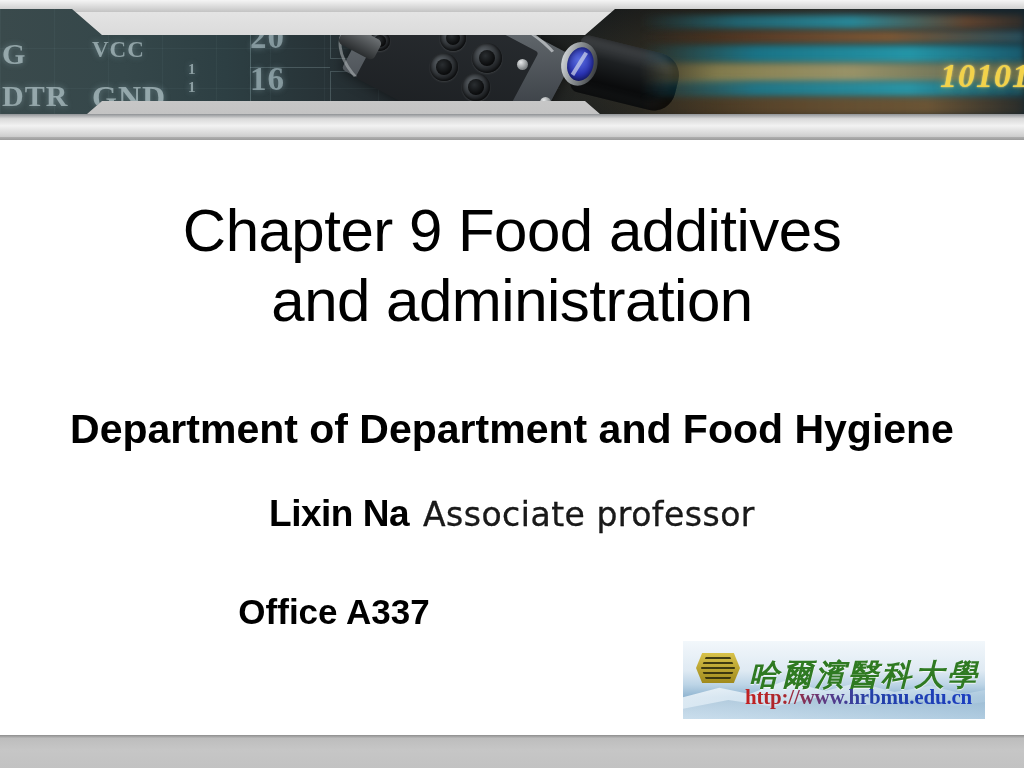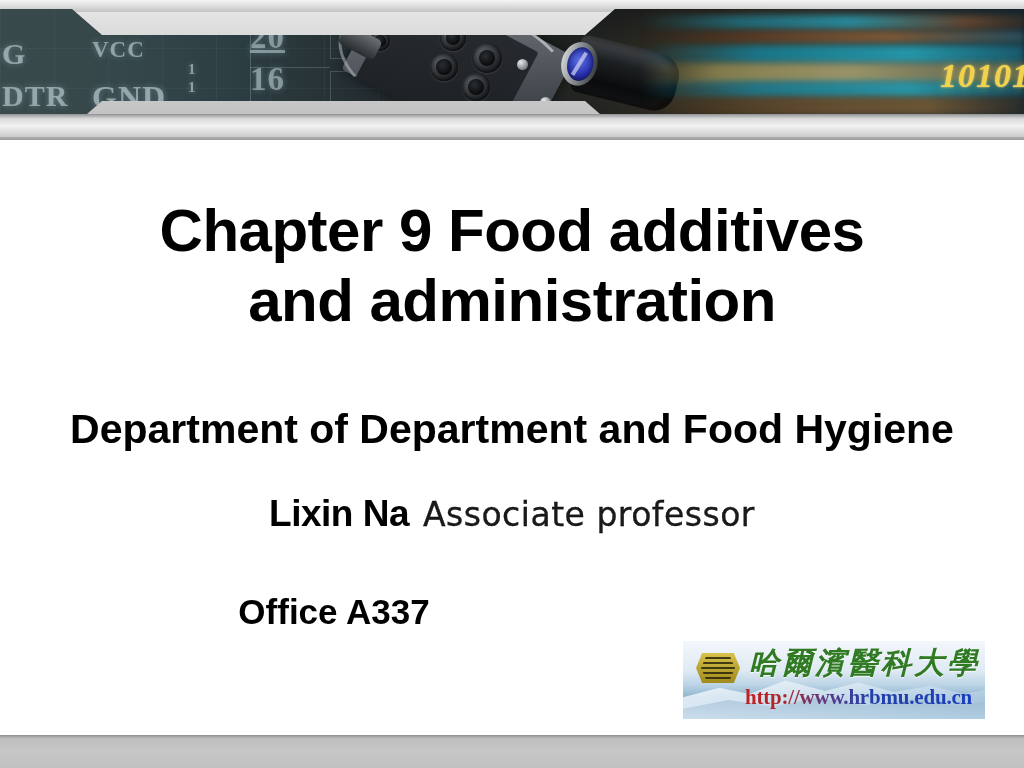--- a/index.html
+++ b/index.html
@@ -96,21 +96,21 @@
     color: rgba(208,226,230,0.55);
     font-family: "Liberation Serif", serif;
     font-weight: bold;
     letter-spacing: 1px;
     text-shadow: 0 0 6px rgba(190,220,230,0.35);
   }
   .lbl-g    { left:2px;   top:28px;  font-size:30px; }
   .lbl-vcc  { left:92px;  top:28px;  font-size:23px; }
   .lbl-dtr  { left:2px;   top:70px;  font-size:30px; }
   .lbl-gnd  { left:92px;  top:70px;  font-size:32px; }
-  .lbl-20   { left:250px; top:10px;  font-size:33px; color:rgba(200,222,228,0.5); font-family:"Liberation Serif",serif;text-decoration:underline;}
+  .lbl-20   { left:250px; top:10px;  font-size:33px; color:rgba(200,222,228,0.5); font-family:"Liberation Serif",serif;}
   .lbl-10   { left:250px; top:52px;  font-size:33px; color:rgba(200,222,228,0.5); font-family:"Liberation Serif",serif;}
   .lbl-1a   { left:188px; top:52px;  font-size:15px; }
   .lbl-1b   { left:188px; top:70px;  font-size:15px; }
 
   
   .conn-panel {
     position:absolute; left:358px; top:-6px;
     width:200px; height:120px;
     background: linear-gradient(150deg,#7f8489 0%, #5d6368 40%, #3b4046 75%, #26292d 100%);
     transform: rotate(28deg);
@@ -210,21 +210,21 @@
     text-shadow: 0 0 8px rgba(240,200,60,0.55), 0 0 2px rgba(255,240,150,0.9);
   }
 
   
   .title {
     position: absolute;
     left: 0; top: 196px;
     width: 1024px;
     text-align: center;
     font-family: "Liberation Sans Narrow", "Liberation Sans", sans-serif;
-    font-weight: bold;
+    font-weight: normal;
     font-size: 60px;
     line-height: 70px;
     color: #000000;
     letter-spacing: -0.5px;
   }
   .subtitle {
     position: absolute;
     left: 0; top: 406px;
     width: 1024px;
     text-align: center;
@@ -295,21 +295,21 @@
     box-shadow: 0 1px 2px rgba(0,0,0,0.3);
   }
   .logo-emblem::after{
     content:"";
     position:absolute; left:5px; top:4px; width:34px; height:22px;
     background:
       repeating-linear-gradient(0deg, rgba(40,38,10,0.85) 0 2px, rgba(216,194,74,0) 2px 5px);
     clip-path: polygon(14% 0%, 86% 0%, 100% 50%, 86% 100%, 14% 100%, 0% 50%);
   }
   .logo-cn {
-    position:absolute; left:66px; top:2px;
+    position:absolute; left:66px; top:14px;
     font-family: "DejaVu Sans", sans-serif;
     font-weight: bold;
     font-style: italic;
     font-size: 30px;
     letter-spacing: 3px;
     color: #2f7a22;
     text-shadow: 0 1px 1px rgba(255,255,255,0.8);
     white-space: nowrap;
   }
   .logo-url {

